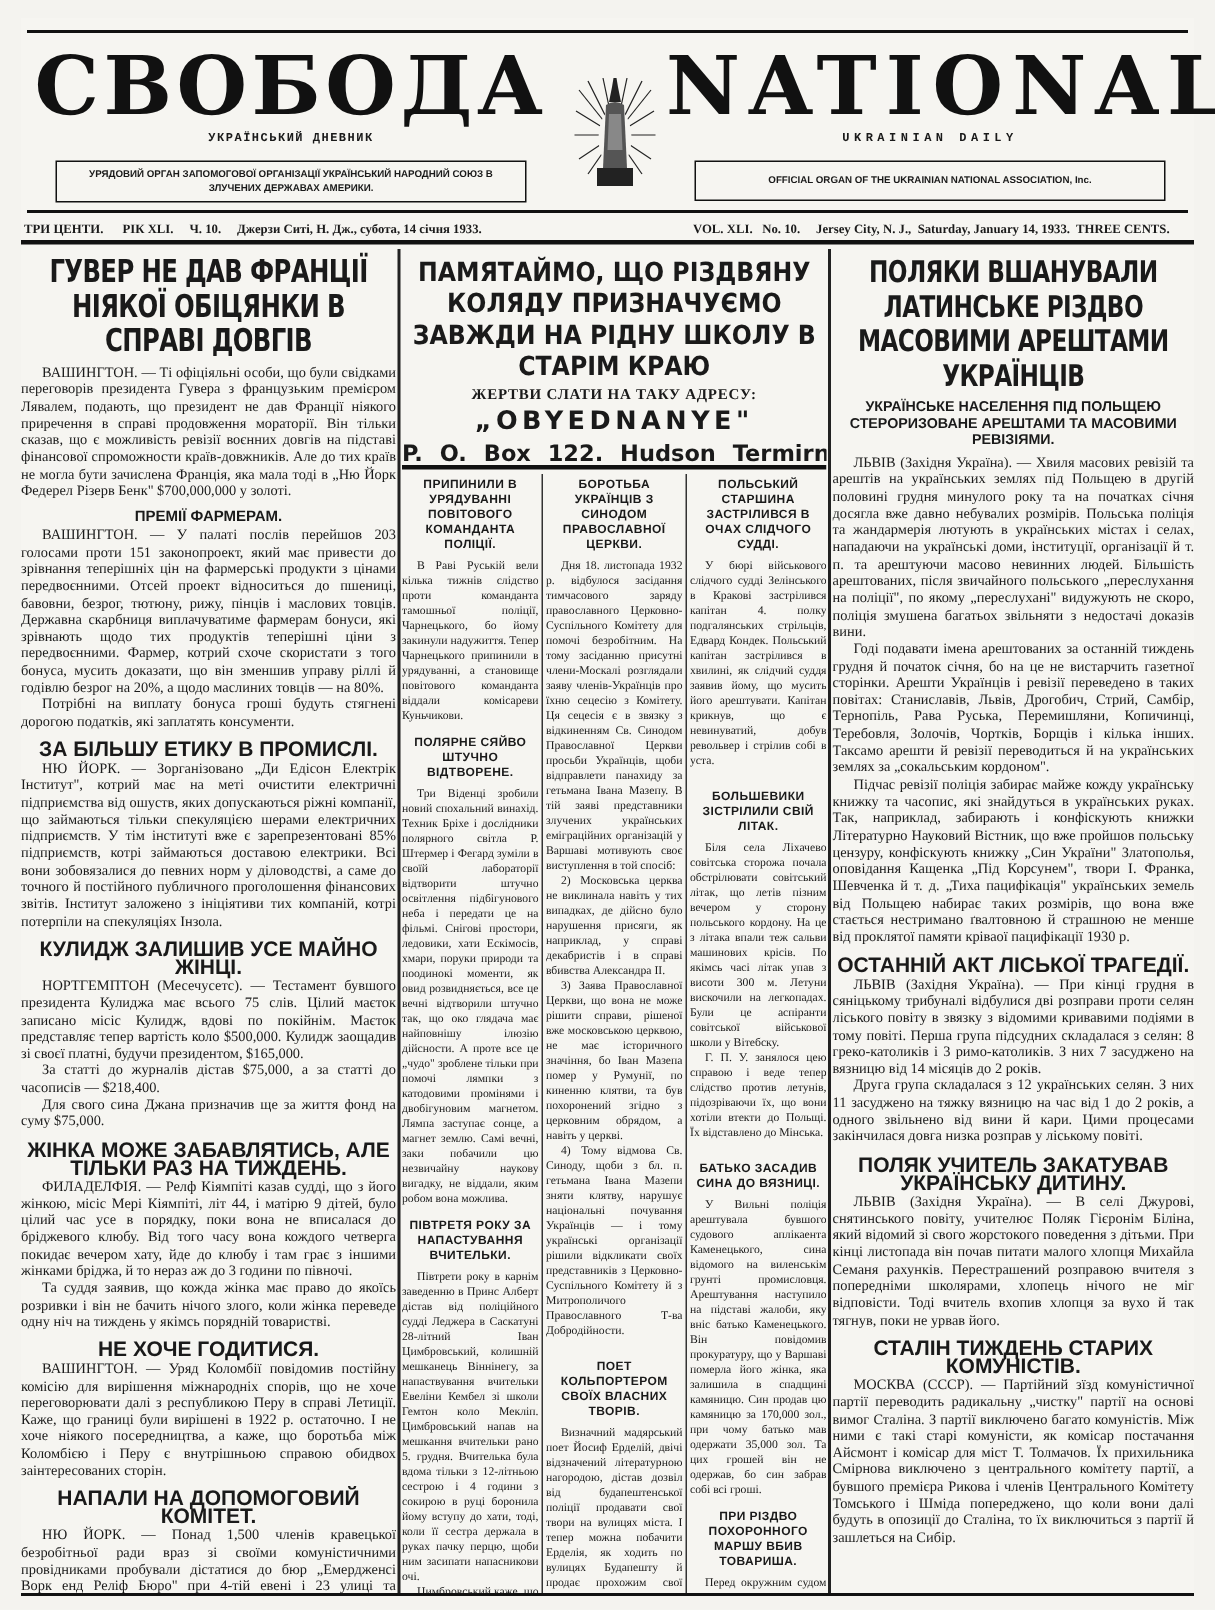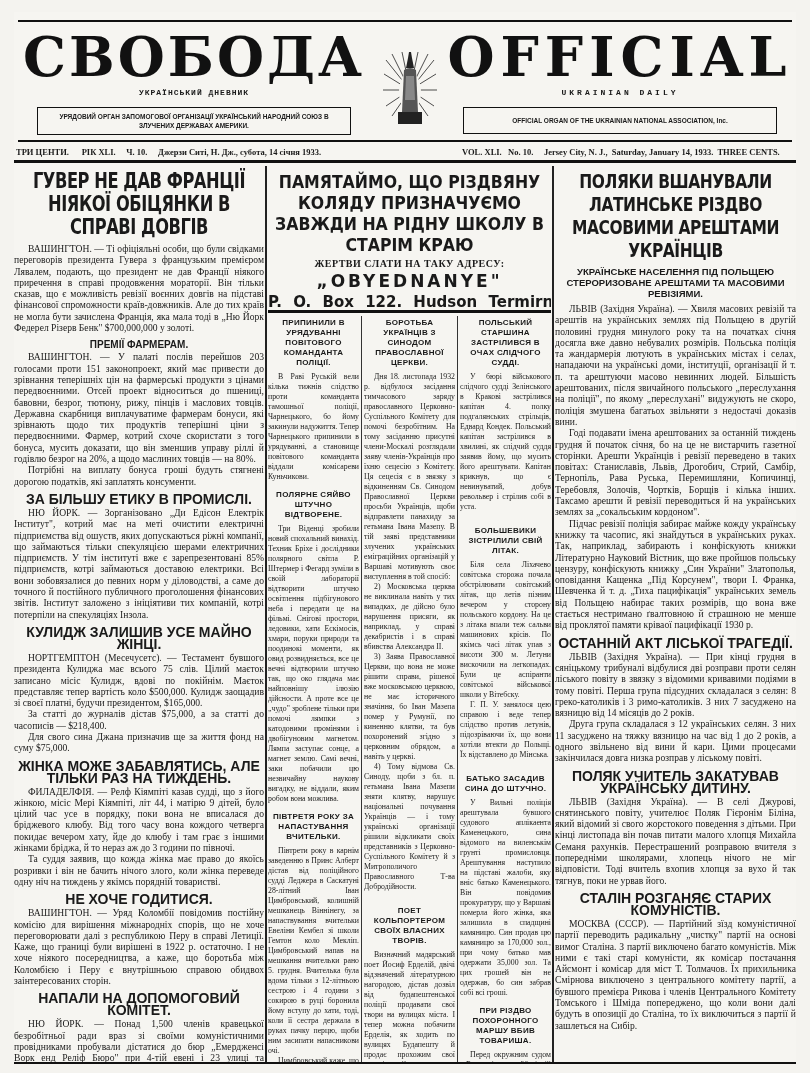--- a/index.html
+++ b/index.html
@@ -68,21 +68,21 @@
         <line x1="28" y1="40" x2="46" y2="66"></line>
     </g>
     <ellipse cx="28" cy="42" rx="11" ry="20" fill="#f6f5f1"></ellipse>
     <path d="M24 18 L26 8 L27 2 L29 2 L30 8 L32 18 Z" fill="#222"></path>
     <path d="M22 20 Q28 16 34 20 L36 62 L20 62 Z" fill="#555"></path>
     <path d="M24 26 L32 26 L33 50 L23 50 Z" fill="#888"></path>
     <rect x="16" y="62" width="24" height="12" fill="#222"></rect>
   </svg>
 
   <div class="mast-right">
-    <div class="mast-title" style="letter-spacing:6px;">OFFICIAL</div>
+    <div class="mast-title" style="letter-spacing:6px;">NATIONAL</div>
     <div class="mast-sub" style="letter-spacing:3px;">UKRAINIAN DAILY</div>
     <div class="mast-box" style="padding:8px 6px;">OFFICIAL ORGAN OF THE UKRAINIAN NATIONAL ASSOCIATION, Inc.</div>
   </div>
 
   <div class="dateline" style="left:2px;white-space:pre;">ТРИ ЦЕНТИ.      РІК XLI.     Ч. 10.     Джерзи Ситі, Н. Дж., субота, 14 січня 1933.</div>
   <div class="dateline" style="left:448px;white-space:pre;">VOL. XLI.   No. 10.     Jersey City, N. J.,  Saturday, January 14, 1933.  THREE CENTS.</div>
 
   <div class="vr" style="left:251px;"></div>
   <div class="vr" style="left:538px;"></div>
 
@@ -143,21 +143,21 @@
         <p>Визначний мадярський поет Йосиф Ерделій, двічі відзначений літературною нагородою, дістав дозвіл від будапештенської поліції продавати свої твори на вулицях міста. І тепер можна побачити Ерделія, як ходить по вулицях Будапешту й продає прохожим свої власні поезії.</p>
 
       </div>
       <div class="scr" style="left:189px;"></div>
       <div class="sc sc3">
         <h3 class="small" style="margin-top:2px;">ПОЛЬСЬКИЙ СТАРШИНА ЗАСТРІЛИВСЯ В ОЧАХ СЛІДЧОГО СУДДІ.</h3>
         <p>У бюрі військового слідчого судді Зелінського в Кракові застрілився капітан 4. полку подгалянських стрільців, Едвард Кондек. Польський капітан застрілився в хвилині, як слідчий суддя заявив йому, що мусить його арештувати. Капітан крикнув, що є невинуватий, добув револьвер і стрілив собі в уста.</p>
         <h3 class="small" style="margin-top:14px;">БОЛЬШЕВИКИ ЗІСТРІЛИЛИ СВІЙ ЛІТАК.</h3>
         <p>Біля села Ліхачево совітська сторожа почала обстрілювати совітський літак, що летів пізним вечером у сторону польського кордону. На це з літака впали теж сальви машинових крісів. По якімсь часі літак упав з висоти 300 м. Летуни вискочили на легкопадах. Були це аспіранти совітської військової школи у Вітебску.</p>
         <p>Г. П. У. занялося цею справою і веде тепер слідство против летунів, підозріваючи їх, що вони хотіли втекти до Польщі. Їх відставлено до Мінська.</p>
-        <h3 class="small" style="margin-top:14px;">БАТЬКО ЗАСАДИВ СИНА ДО ШТУЧНО.</h3>
+        <h3 class="small" style="margin-top:14px;">БАТЬКО ЗАСАДИВ СИНА ДО ВЯЗНИЦІ.</h3>
         <p>У Вильні поліція арештувала бувшого судового аплікаента Каменецького, сина відомого на виленськім грунті промисловця. Арештування наступило на підставі жалоби, яку вніс батько Каменецького. Він повідомив прокуратуру, що у Варшаві померла його жінка, яка залишила в спадщині камяницю. Син продав цю камяницю за 170,000 зол., при чому батько мав одержати 35,000 зол. Та цих грошей він не одержав, бо син забрав собі всі гроші.</p>
         <h3 class="small">ПРИ РІЗДВО ПОХОРОННОГО МАРШУ ВБИВ ТОВАРИША.</h3>
         <p>Перед окружним судом у Варшаві станув 30-літній Едвард Квятковський, котрий у березні м. р. в одним ресторані при звуках замовленого в оркестрі жалібного маршу в страшний спосіб доконав вбивства свого товариша Ласоцького. Суд засудив Квятковського на 10-літню вязницю.</p>
 
       </div>
     </div>
   </div>
 
   <div class="col c3">
     <h1 class="big" style="font-size:20px;">ПОЛЯКИ ВШАНУВАЛИ ЛАТИНСЬКЕ РІЗДВО МАСОВИМИ АРЕШТАМИ УКРАЇНЦІВ</h1>
@@ -166,19 +166,19 @@
     <p>Годі подавати імена арештованих за останній тиждень грудня й початок січня, бо на це не вистарчить газетної сторінки. Арешти Українців і ревізії переведено в таких повітах: Станиславів, Львів, Дрогобич, Стрий, Самбір, Тернопіль, Рава Руська, Перемишляни, Копичинці, Теребовля, Золочів, Чортків, Борщів і кілька інших. Таксамо арешти й ревізії переводиться й на українських землях за „сокальським кордоном".</p>
     <p>Підчас ревізії поліція забирає майже кожду українську книжку та часопис, які знайдуться в українських руках. Так, наприклад, забирають і конфіскують книжки Літературно Науковий Вістник, що вже пройшов польську цензуру, конфіскують книжку „Син України" Златополья, оповідання Кащенка „Під Корсунем", твори І. Франка, Шевченка й т. д. „Тиха пацифікація" українських земель від Польщею набирає таких розмірів, що вона вже стається нестримано ґвалтовною й страшною не менше від проклятої памяти кріваої пацифікації 1930 р.</p>
 
     <h2 class="secb">ОСТАННІЙ АКТ ЛІСЬКОЇ ТРАГЕДІЇ.</h2>
     <p>ЛЬВІВ (Західня Україна). — При кінці грудня в сяніцькому трибуналі відбулися дві розправи проти селян ліського повіту в звязку з відомими кривавими подіями в тому повіті. Перша група підсудних складалася з селян: 8 греко-католиків і 3 римо-католиків. З них 7 засуджено на вязницю від 14 місяців до 2 років.</p>
     <p>Друга група складалася з 12 українських селян. З них 11 засуджено на тяжку вязницю на час від 1 до 2 років, а одного звільнено від вини й кари. Цими процесами закінчилася довга низка розправ у ліському повіті.</p>
 
     <h2 class="secb">ПОЛЯК УЧИТЕЛЬ ЗАКАТУВАВ УКРАЇНСЬКУ ДИТИНУ.</h2>
     <p>ЛЬВІВ (Західня Україна). — В селі Джурові, снятинського повіту, учителює Поляк Гієронім Біліна, який відомий зі свого жорстокого поведення з дітьми. При кінці листопада він почав питати малого хлопця Михайла Семаня рахунків. Перестрашений розправою вчителя з попередніми школярами, хлопець нічого не міг відповісти. Тоді вчитель вхопив хлопця за вухо й так тягнув, поки не урвав його.</p>
 
-    <h2 class="secb">СТАЛІН РОЗГАНЯЄ СТАРИХ КОМУНІСТІВ.</h2>
+    <h2 class="secb">СТАЛІН ТИЖДЕНЬ СТАРИХ КОМУНІСТІВ.</h2>
     <p>МОСКВА (СССР). — Партійний зїзд комуністичної партії переводить радикальну „чистку" партії на основі вимог Сталіна. З партії виключено багато комуністів. Між ними є такі старі комуністи, як комісар постачання Айсмонт і комісар для міст Т. Толмачов. Їх прихильника Смірнова виключено з центрального комітету партії, а бувшого премієра Рикова і членів Центрального Комітету Томського і Шміда попереджено, що коли вони далі будуть в опозиції до Сталіна, то їх виключиться з партії й зашлеться на Сибір.</p>
 
   </div>
 
   <div class="rule" style="left:0;top:1050px;width:782px;height:2px;"></div>
 </div>
 
 </body></html>

